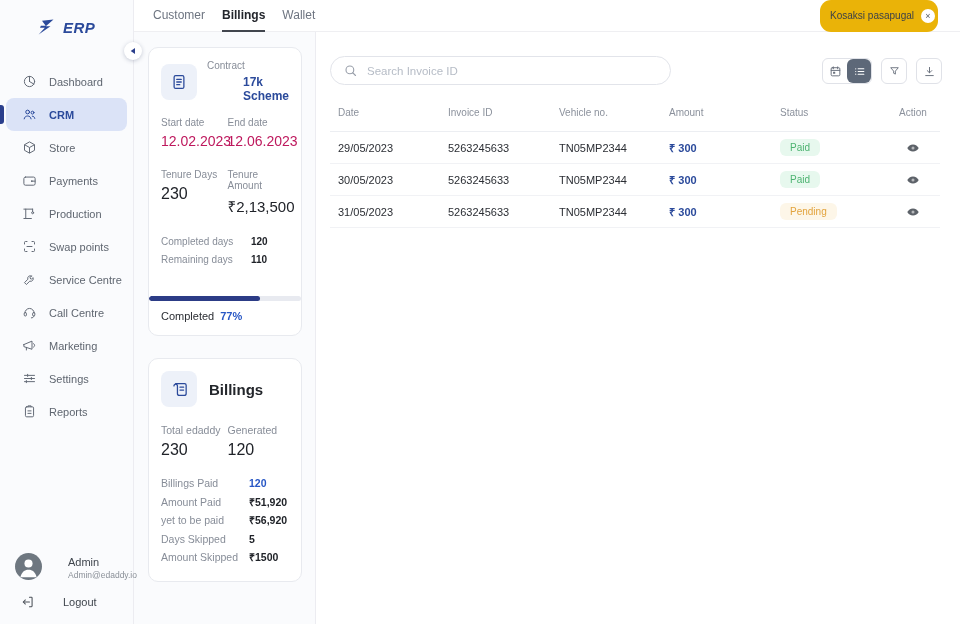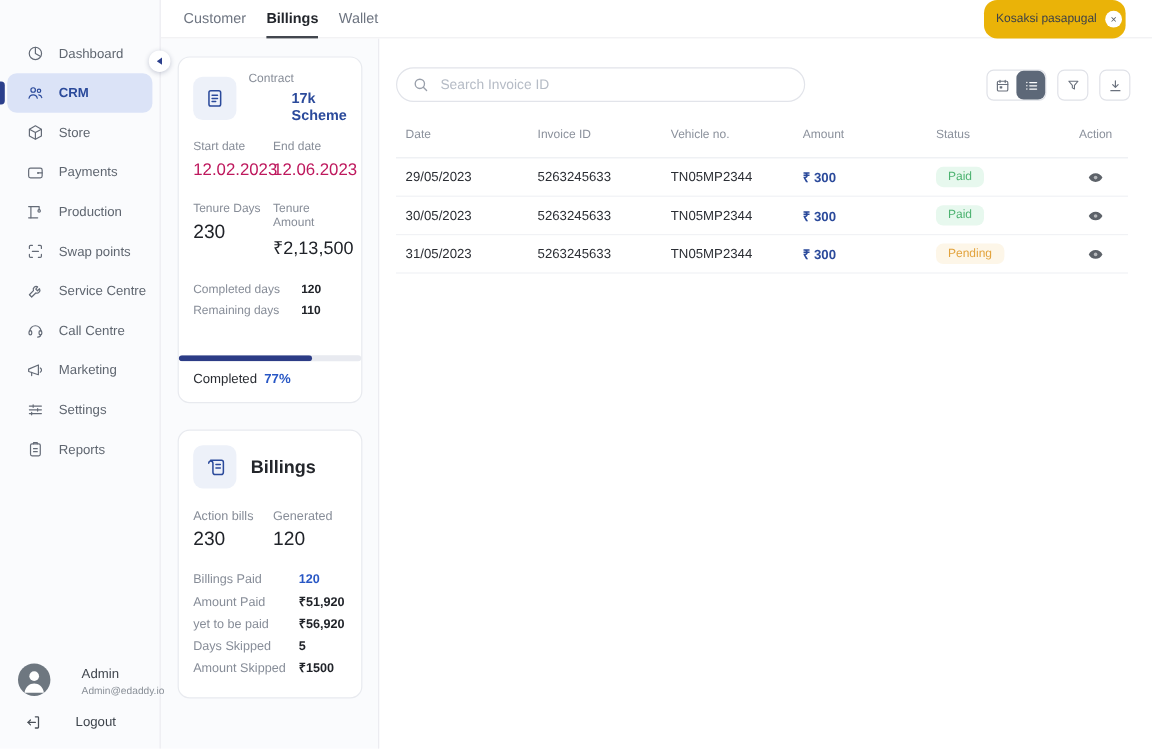--- a/index.html
+++ b/index.html
@@ -100,20 +100,28 @@
   .pill.pending { background:#fdf6e8; color:#e2a33d; }
   .action-cell { display:flex; justify-content:center; }
   .eye { color:#5d6269; display:flex; cursor:pointer; }
 </style>
 </head>
 <body>
 
 <div class="app">
 
   <div class="sidebar">
+    <div class="brand">
+      <span style="display:flex">
+        <svg width="20" height="20" viewBox="0 0 24 24">
+            <path fill="#2b4a9b" d="M7.2 4.5 21 3l-9.2 8h5.6L3.2 21l7.4-8.2H4.8l1-2.2 5.8-.2L7.2 4.5z"></path>
+          </svg>
+      </span>
+      <span class="brand-name">ERP</span>
+    </div>
 
     <div class="nav">
       <div class="nav-item">
         <span class="ico">
             <svg width="15" height="15" viewBox="0 0 24 24" fill="none" stroke="currentColor" stroke-width="1.6" stroke-linecap="round">
               <circle cx="12" cy="12" r="8.2"></circle>
               <path d="M12 12V3.8M12 12l7 4.2"></path>
             </svg>
           </span>
         <span>Dashboard</span>
@@ -323,21 +331,21 @@
             <svg width="19" height="19" viewBox="0 0 24 24" fill="none" stroke="currentColor" stroke-width="1.6" stroke-linecap="round" stroke-linejoin="round">
                 <path d="M5 7.5a2.2 2.2 0 1 1 4.4 0V17a2.5 2.5 0 0 0 2.5 2.5h6A2.5 2.5 0 0 0 20.4 17V6.5a2 2 0 0 0-2-2H7"></path>
                 <path d="M12.6 9h4.6M12.6 12.7h4.6"></path>
               </svg>
           </span>
           <span class="bill-title">Billings</span>
         </div>
 
         <div class="two-col" style="margin-top:17px;">
           <div class="col1">
-            <div class="muted" style="font-size:10.5px;">Action bills</div>
+            <div class="muted" style="font-size:10.5px;">Total edaddy</div>
             <div class="v-big2">230</div>
           </div>
           <div class="col2">
             <div class="muted" style="font-size:10.5px;">Generated</div>
             <div class="v-big2">120</div>
           </div>
         </div>
 
         <div style="margin-top:15px;">
           <div class="kv2">

